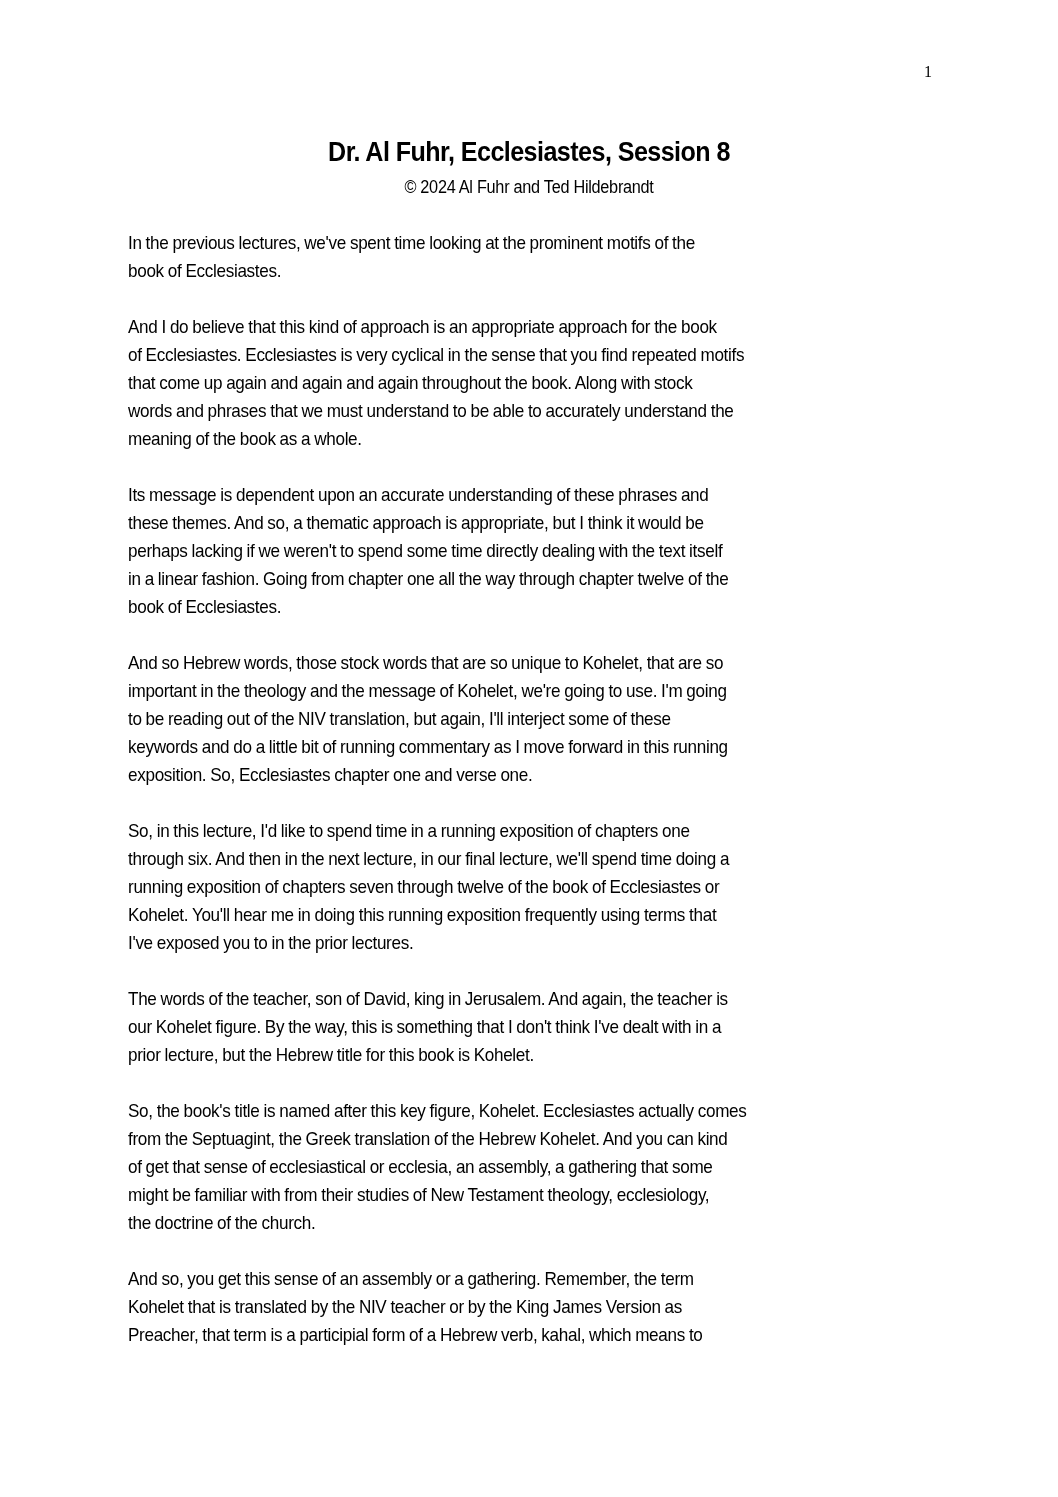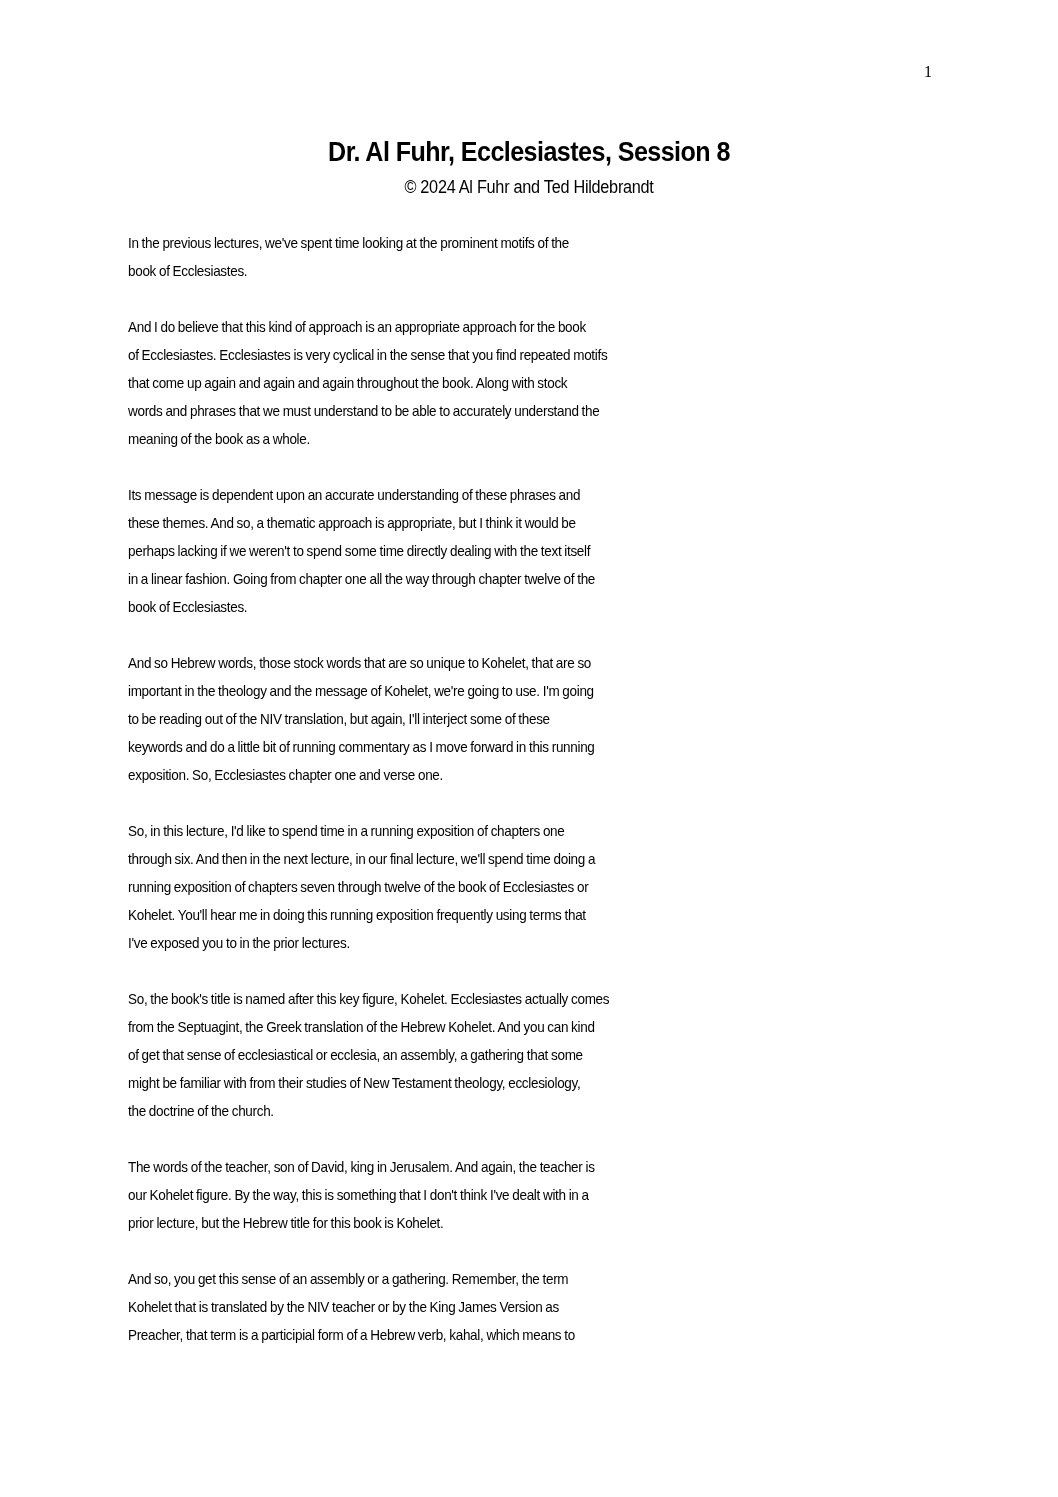--- a/index.html
+++ b/index.html
@@ -55,21 +55,21 @@
       letter-spacing: -0.3px;
       transform: scaleX(0.93);
       transform-origin: 529px 0;
     }
     .body {
       position: absolute;
       top: 229px;
       left: 128px;
       width: 820px;
       font-family: "Liberation Sans", sans-serif;
-      font-size: 15px;
+      font-size: 19px;
       letter-spacing: -0.35px;
       word-spacing: -0.5px;
     }
     .para {
       margin: 0 0 28px 0;
     }
     .line {
       display: block;
       height: 28px;
       line-height: 28px;
@@ -121,31 +121,31 @@
 
     <p class="para">
       <span class="line">So, in this lecture, I'd like to spend time in a running exposition of chapters one</span>
       <span class="line">through six. And then in the next lecture, in our final lecture, we'll spend time doing a</span>
       <span class="line">running exposition of chapters seven through twelve of the book of Ecclesiastes or</span>
       <span class="line">Kohelet. You'll hear me in doing this running exposition frequently using terms that</span>
       <span class="line">I've exposed you to in the prior lectures.</span>
     </p>
 
     <p class="para">
+      <span class="line">The words of the teacher, son of David, king in Jerusalem. And again, the teacher is</span>
+      <span class="line">our Kohelet figure. By the way, this is something that I don't think I've dealt with in a</span>
+      <span class="line">prior lecture, but the Hebrew title for this book is Kohelet.</span>
+    </p>
+
+    <p class="para">
       <span class="line">So, the book's title is named after this key figure, Kohelet. Ecclesiastes actually comes</span>
       <span class="line">from the Septuagint, the Greek translation of the Hebrew Kohelet. And you can kind</span>
       <span class="line">of get that sense of ecclesiastical or ecclesia, an assembly, a gathering that some</span>
       <span class="line">might be familiar with from their studies of New Testament theology, ecclesiology,</span>
       <span class="line">the doctrine of the church.</span>
-    </p>
-
-    <p class="para">
-      <span class="line">The words of the teacher, son of David, king in Jerusalem. And again, the teacher is</span>
-      <span class="line">our Kohelet figure. By the way, this is something that I don't think I've dealt with in a</span>
-      <span class="line">prior lecture, but the Hebrew title for this book is Kohelet.</span>
     </p>
 
     <p class="para">
       <span class="line">And so, you get this sense of an assembly or a gathering. Remember, the term</span>
       <span class="line">Kohelet that is translated by the NIV teacher or by the King James Version as</span>
       <span class="line">Preacher, that term is a participial form of a Hebrew verb, kahal, which means to</span>
     </p>
 
   </div>
 </div>

